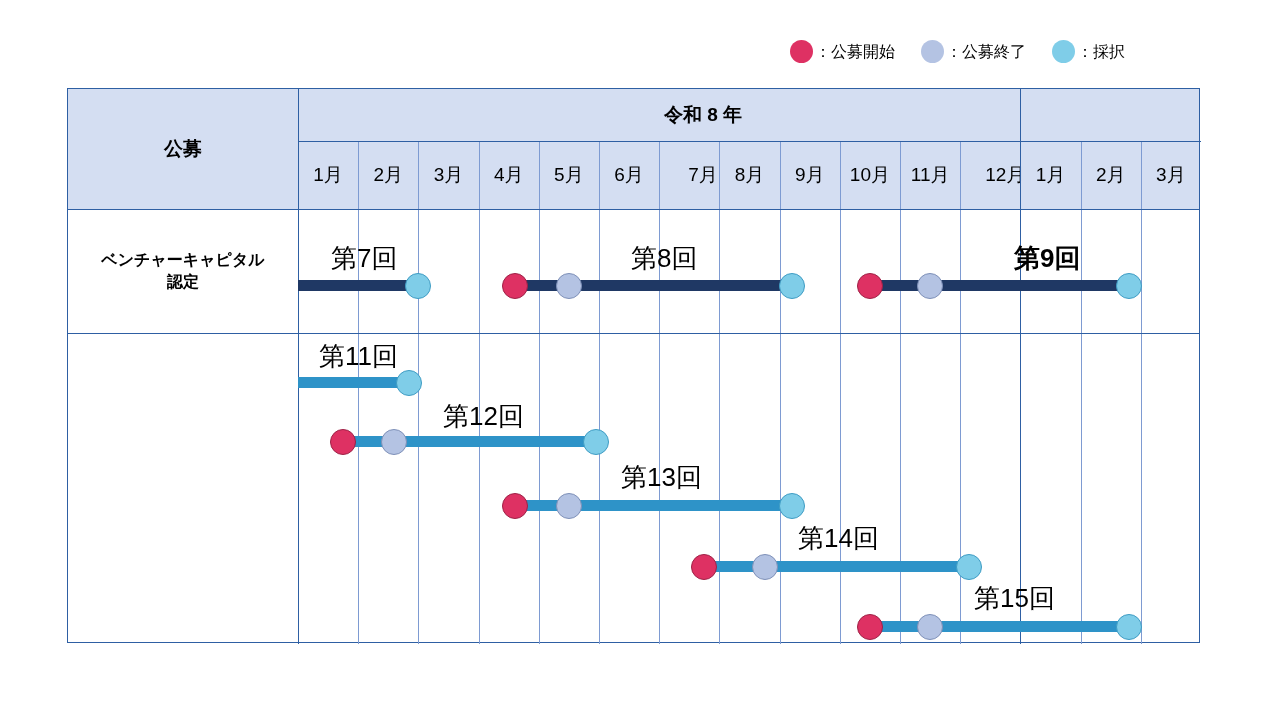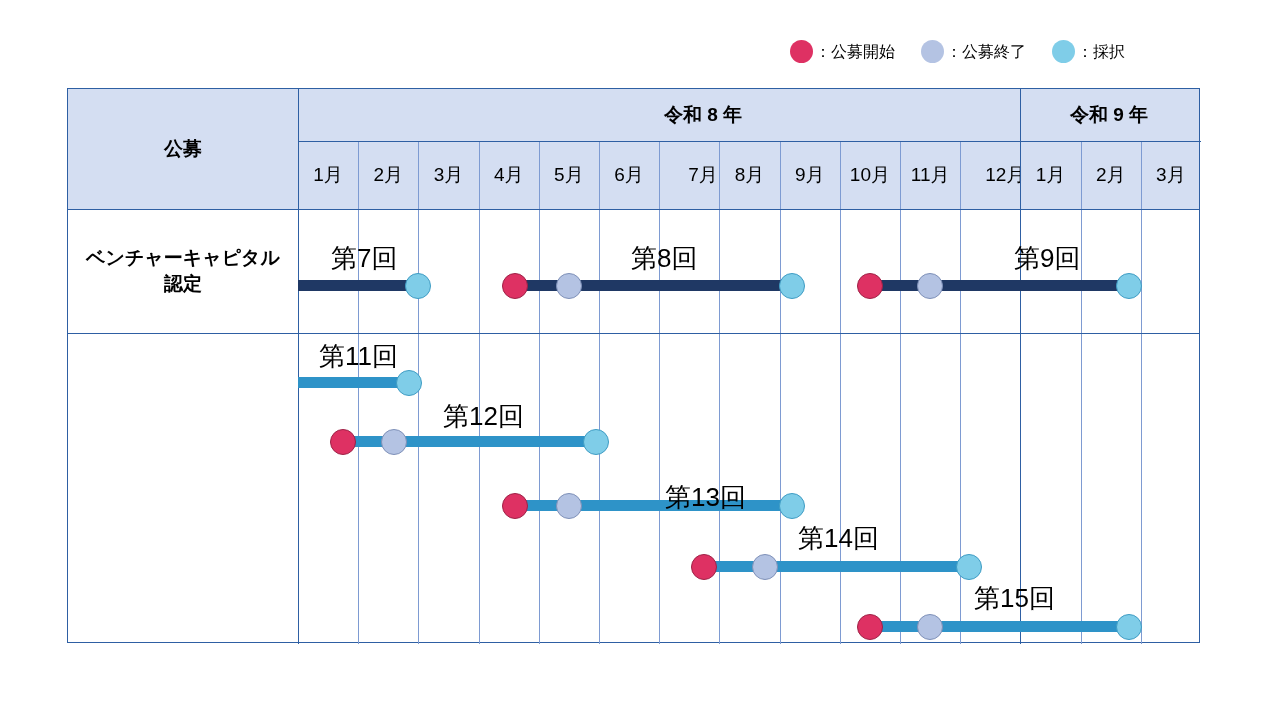--- a/index.html
+++ b/index.html
@@ -51,21 +51,21 @@
   }
   
   .vline{position:absolute;width:1px;background:#7E9BD2;}
   .vline.strong{background:#2E5FA3;}
   
   .hline{position:absolute;left:0;width:100%;height:1px;background:#2E5FA3;}
 
   .row-label{
     position:absolute;left:0;width:230px;
     display:flex;align-items:center;justify-content:center;
-    text-align:center;font-weight:bold;font-size:19px;line-height:1.35;
+    text-align:center;font-weight:bold;font-size:16px;line-height:1.35;
   }
 
   
   .bar{
     position:absolute;height:11px;border-radius:0;
   }
   .bar.navy{background:#1F3864;}
   .bar.blue{background:#2E93C8;}
   .dot{
     position:absolute;width:26px;height:26px;border-radius:50%;
@@ -98,21 +98,20 @@
     </div>
   </div>
 
   <div class="table">
 
     <div class="hdr-bg"></div>
 
     <div class="hdr-label">公募</div>
 
     <div class="year-cell" style="left:230px;width:722px;padding-left:44px;">令和 8 年</div>
-    <div class="year-cell" style="left:952px;width:178px;">令和 9 年</div>
 
     <div id="month-cells">
         <div class="month-cell" style="left: 230px; width: 60.2px;">1月</div>
         <div class="month-cell" style="left: 290.2px; width: 60.2px;">2月</div>
         <div class="month-cell" style="left: 350.4px; width: 60.2px;">3月</div>
         <div class="month-cell" style="left: 410.6px; width: 60.2px;">4月</div>
         <div class="month-cell" style="left: 470.8px; width: 60.2px;">5月</div>
         <div class="month-cell" style="left: 531px; width: 60.2px;">6月</div>
         <div class="month-cell" style="left: 605px; width: 60.2px;">7月</div>
         <div class="month-cell" style="left: 651.4px; width: 60.2px;">8月</div>
@@ -178,22 +177,22 @@
         <div class="bar blue" style="left: 636.35px; top: 472px; width: 264.88px;"></div>
         <div class="dot start" style="left: 623.35px; top: 464.5px;"></div>
         <div class="dot mid" style="left: 683.55px; top: 464.5px;"></div>
         <div class="dot end" style="left: 888.23px; top: 464.5px;"></div>
         <div class="bar blue" style="left: 801.9px; top: 532px; width: 258.86px;"></div>
         <div class="dot start" style="left: 788.9px; top: 524.5px;"></div>
         <div class="dot mid" style="left: 849.1px; top: 524.5px;"></div>
         <div class="dot end" style="left: 1047.76px; top: 524.5px;"></div>
         <div class="bar-label" style="left: 263px; top: 152px;">第7回</div>
         <div class="bar-label" style="left: 563px; top: 152px;">第8回</div>
-        <div class="bar-label" style="left: 946px; top: 152px;">第9回</div>
+        <div class="bar-label" style="left: 946px; top: 152px; font-weight: bold;">第9回</div>
         <div class="bar-label" style="left: 251px; top: 250px;">第11回</div>
         <div class="bar-label" style="left: 375px; top: 310px;">第12回</div>
-        <div class="bar-label" style="left: 553px; top: 391px; margin-left: 44px;">第13回</div>
+        <div class="bar-label" style="left: 553px; top: 371px;">第13回</div>
         <div class="bar-label" style="left: 730px; top: 432px;">第14回</div>
         <div class="bar-label" style="left: 906px; top: 492px;">第15回</div>
       </div>
 
   </div>
 </div>
 
 </body></html>

